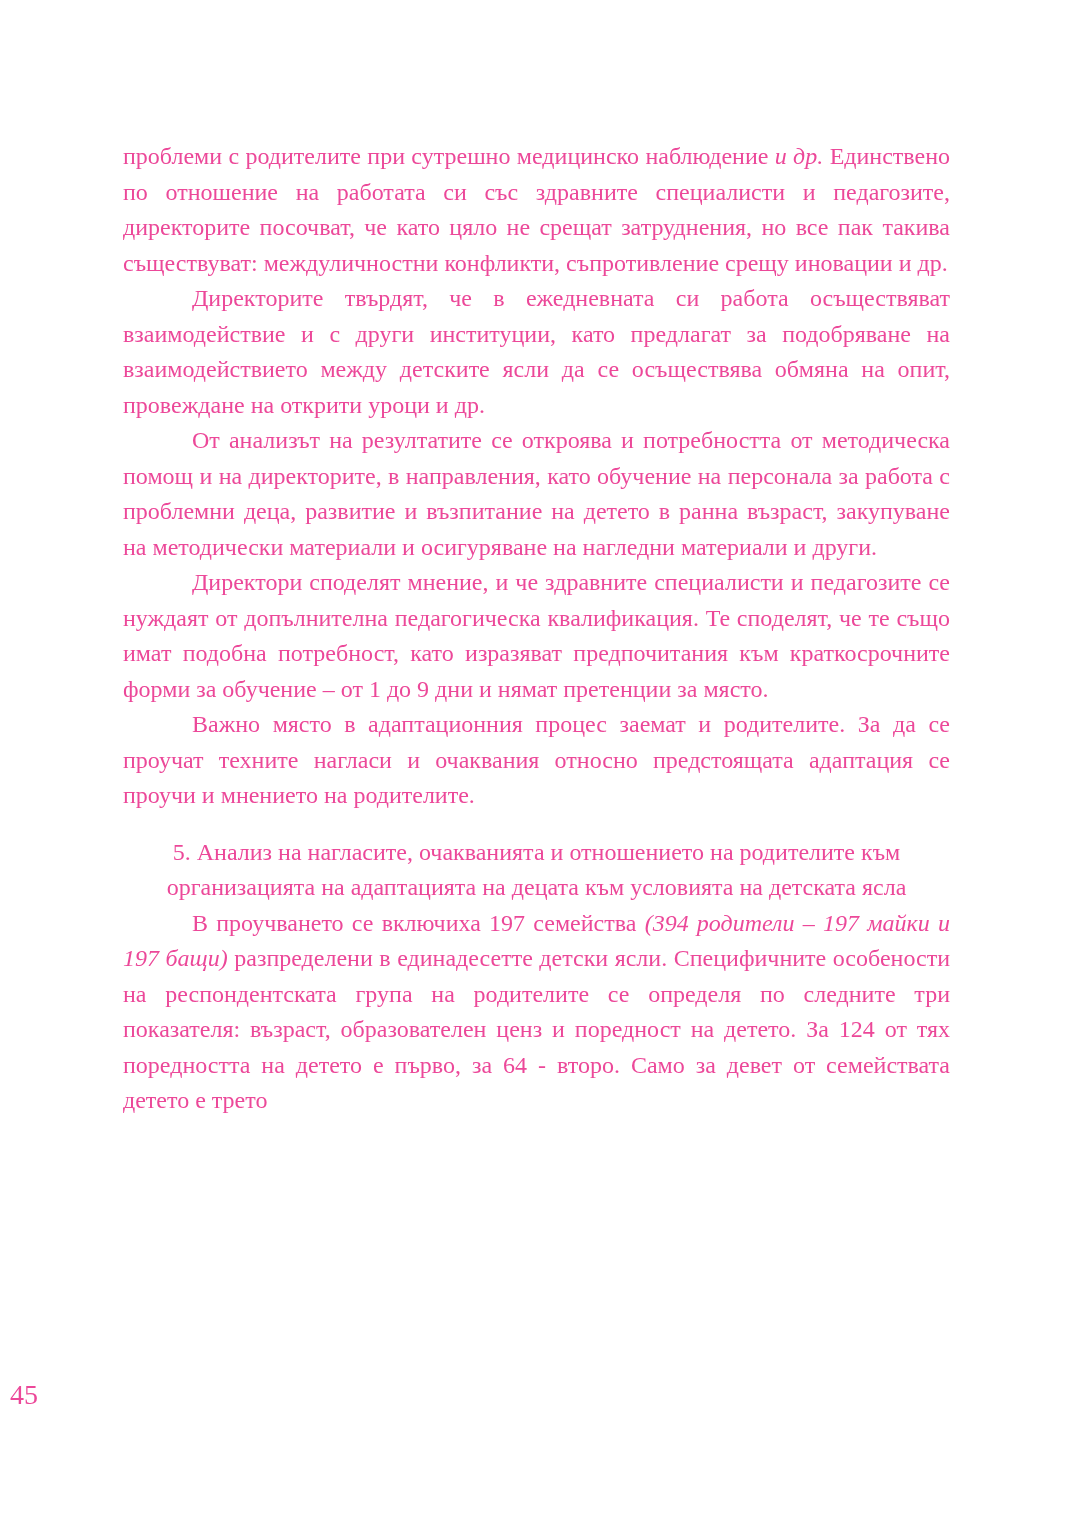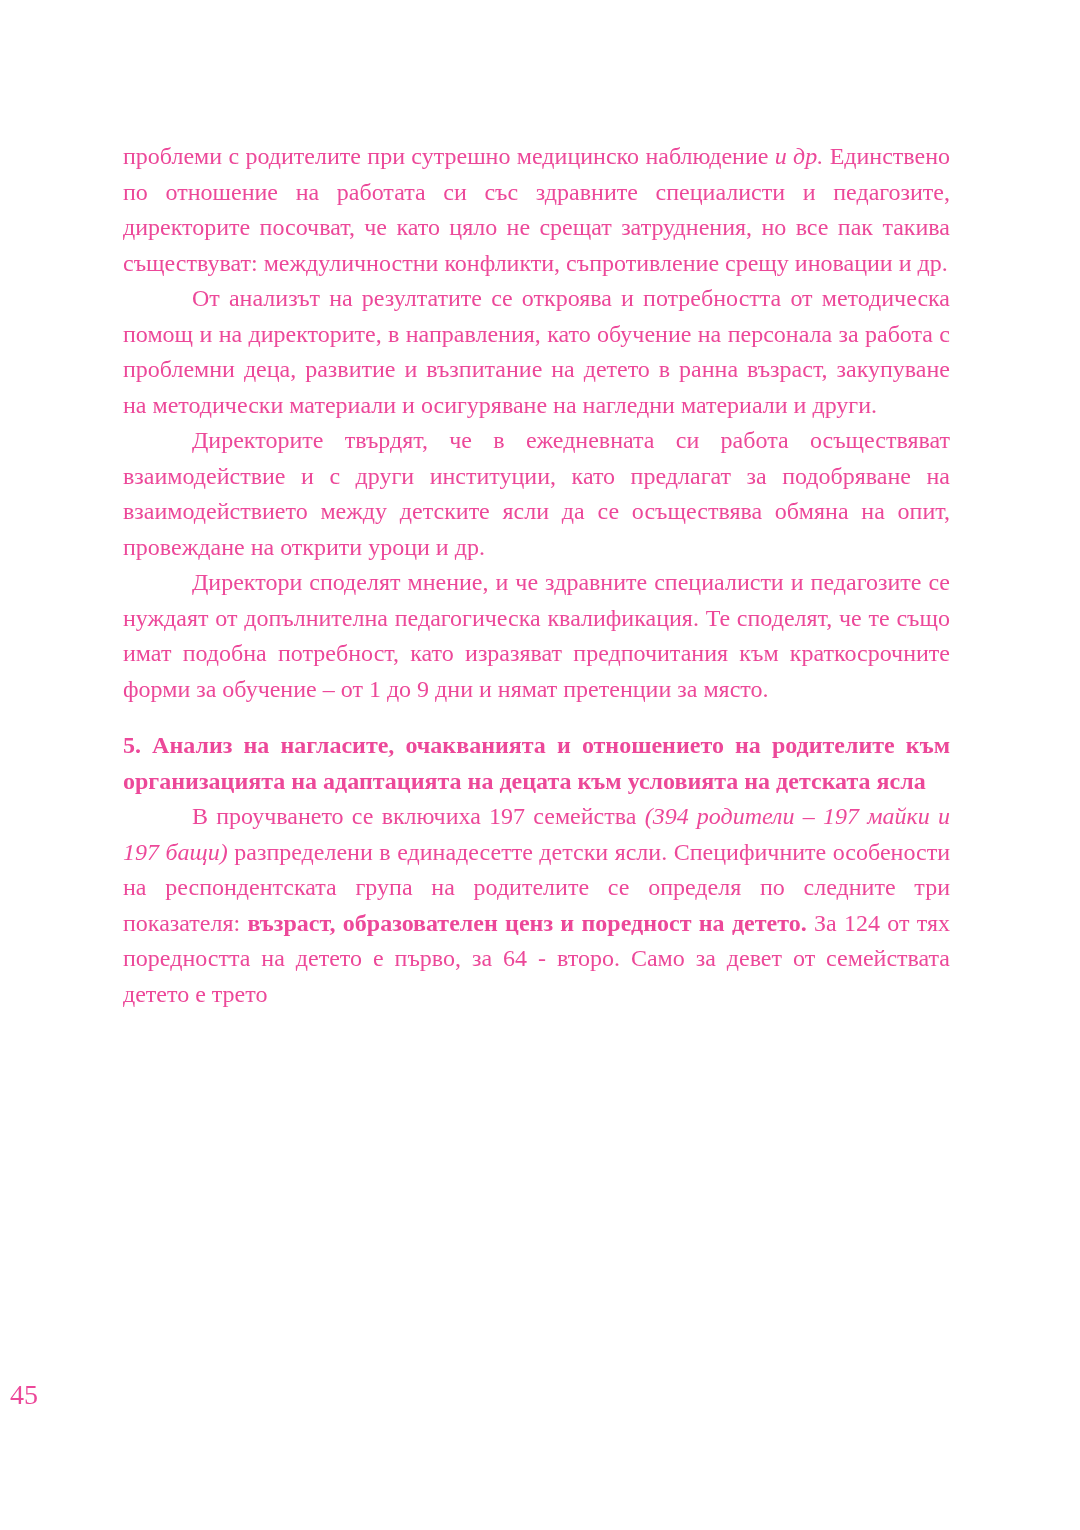--- a/index.html
+++ b/index.html
@@ -17,47 +17,49 @@
     position:absolute;
     top:139px; left:123px;
     width:827px;
     font-size:24px;
     line-height:35.5px;
     text-align:justify;
   }
   .para { text-indent:69px; }
   .para.continuation { text-indent:0; }
   .italic { font-style:italic; }
-  .bold { font-weight:bold; }
+  .bold { font-weight:normal; }
   .heading {
-    font-weight:bold;
+    font-weight:normal;
+    text-align:center;
     text-indent:0;
     margin-top:21px;
   }
   .page-number {
     position:absolute;
     top:1379px; left:10px;
     width:100%;
     font-size:28px;
   }
 </style>
 </head>
 <body>
 
 <div class="page">
   <div class="text-block">
 
     <p class="para continuation"><span>проблеми с родителите при сутрешно медицинско наблюдение </span><span class="italic">и др.</span><span> Единствено по отношение на работата си със здравните специалисти и педагозите, директорите посочват, че като цяло не срещат затруднения, но все пак такива съществуват: междуличностни конфликти, съпротивление срещу иновации и др.</span></p>
 
+    <p class="para"><span>Директорите твърдят, че в ежедневната си работа осъществяват взаимодействие и с други институции, като предлагат за подобряване на взаимодействието между детските ясли да се осъществява обмяна на опит, провеждане на открити уроци и др.</span></p>
+
     <p class="para"><span>От анализът на резултатите се откроява и потребността от методическа помощ и на директорите, в направления, като обучение на персонала за работа с проблемни деца, развитие и възпитание на детето в ранна възраст, закупуване на методически материали и осигуряване на нагледни материали и други.</span></p>
-
-    <p class="para"><span>Директорите твърдят, че в ежедневната си работа осъществяват взаимодействие и с други институции, като предлагат за подобряване на взаимодействието между детските ясли да се осъществява обмяна на опит, провеждане на открити уроци и др.</span></p>
 
     <p class="para"><span>Директори споделят мнение, и че здравните специалисти и педагозите се нуждаят от допълнителна педагогическа квалификация. Те споделят, че те също имат подобна потребност, като изразяват предпочитания към краткосрочните форми за обучение – от 1 до 9 дни и нямат претенции за място.</span></p>
 
+    <p class="para"><span>Важно място в адаптационния процес заемат и родителите. За да се проучат техните нагласи и очаквания относно предстоящата адаптация се проучи и мнението на родителите.</span></p>
 
     <p class="heading"><span>5. Анализ на нагласите, очакванията и отношението на родителите към организацията на адаптацията на децата към условията на детската ясла</span></p>
 
 
     <p class="para"><span>В проучването се включиха 197 семейства </span><span class="italic">(394 родители – 197 майки и 197 бащи)</span><span> разпределени в единадесетте детски ясли. Специфичните особености на респондентската група на родителите се определя по следните три показателя: </span><span class="bold">възраст, образователен ценз и поредност на детето.</span><span> За 124 от тях поредността на детето е първо, за 64 - второ. Само за девет от семействата детето е трето</span></p>
 
   </div>
 
   <div class="page-number">45</div>
 </div>

